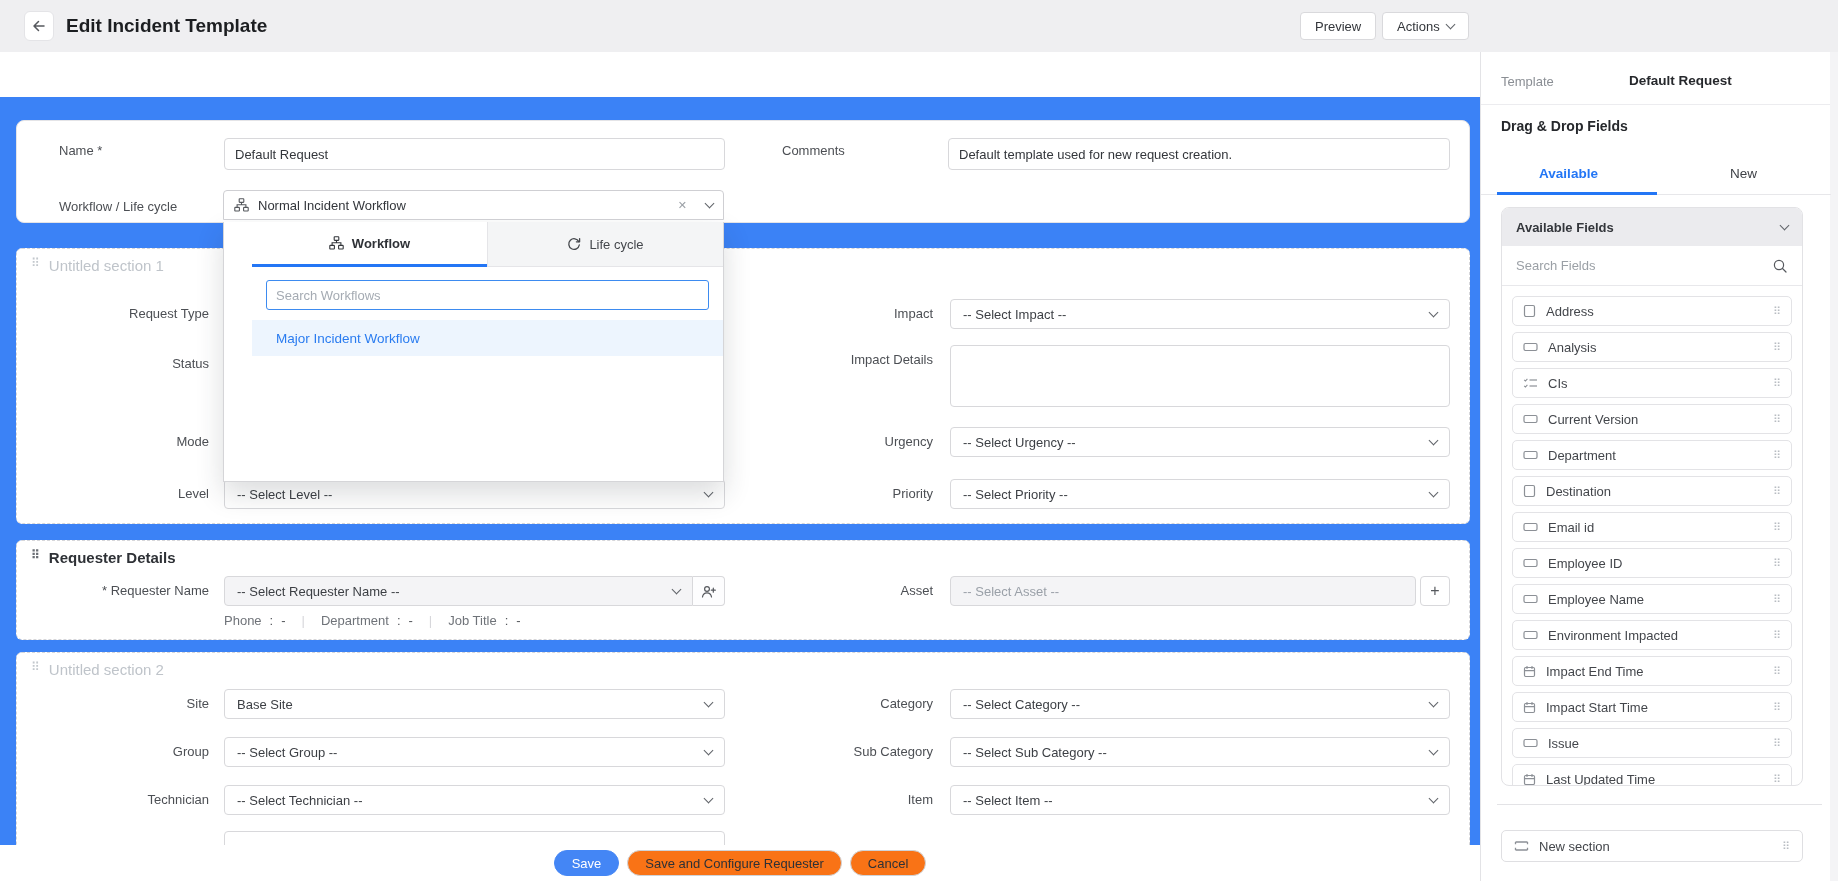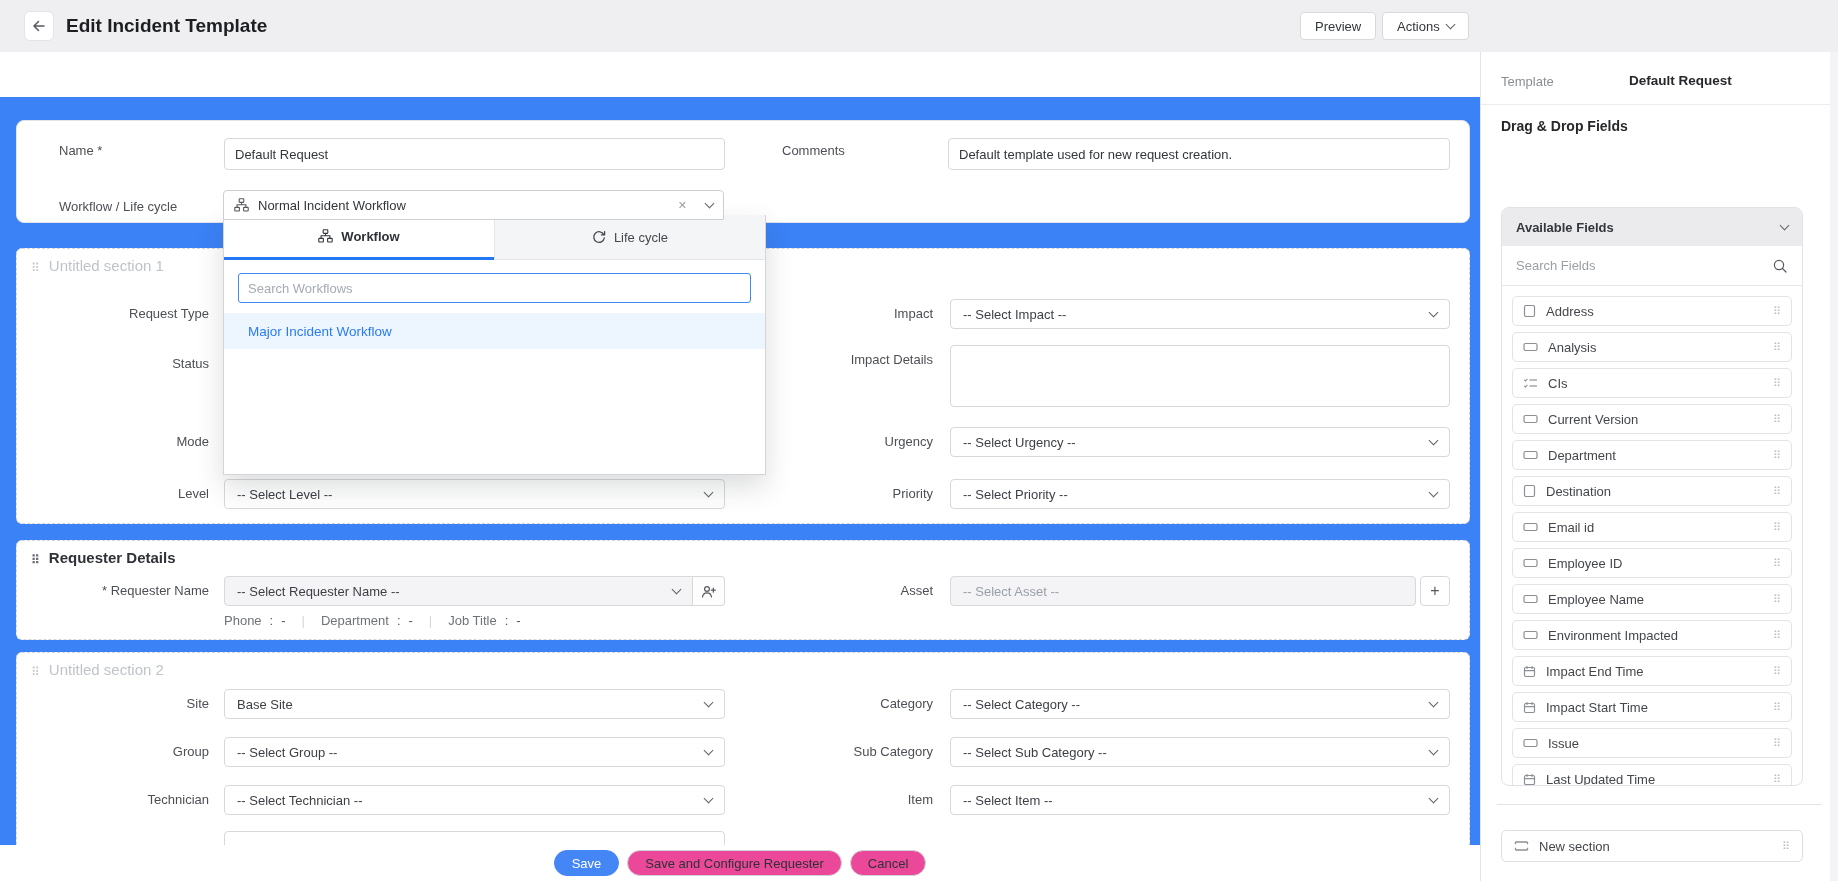--- a/index.html
+++ b/index.html
@@ -29,21 +29,21 @@
 
   .input { position:absolute; height:32px; border:1px solid #d8d8db; border-radius:4px; background:#fff; font-size:13px; color:#33363b; padding:0 10px; font-family:"Liberation Sans",sans-serif; outline:none; }
 
   .sel { position:absolute; height:30px; border:1px solid #d8d8db; border-radius:4px; background:#fff; display:flex; align-items:center; padding:0 12px; font-size:13px; color:#3c3f44; cursor:pointer; }
   .sel .chev { margin-left:auto; }
   .sel.gray { background:#f4f4f6; }
   .chev { display:inline-block; width:7px; height:7px; border-right:1.6px solid #5f6368; border-bottom:1.6px solid #5f6368; transform:rotate(45deg); flex:none; margin-top:-4px; }
   .placeholder { color:#9aa0a8; }
 
   .dashed-sec { position:absolute; left:16px; width:1454px; border:1px dashed #d6d6d9; border-radius:6px; background:#fff; }
-  .sec-title { position:absolute; left:14px; top:8px; display:flex; align-items:flex-end; gap:9px; font-size:15px; }
+  .sec-title { position:absolute; left:14px; top:8px; display:flex; align-items:flex-start; gap:9px; font-size:15px; }
   .sec-title.light { color:#bfc4ca; font-weight:500; }
   .sec-title.dark { color:#2e3136; font-weight:700; }
   .grip { font-size:12px; line-height:1; color:#c3c8cd; }
   .grip.dark { color:#6b6f75; }
   .grip::before { content:"⠿"; }
   .textarea-box { position:absolute; border:1px solid #d8d8db; border-radius:4px; background:#fff; }
 
   
   .group-row { position:absolute; display:flex; }
   .group-row .gsel { flex:1; height:30px; background:#f4f4f6; border:1px solid #d8d8db; border-radius:4px 0 0 4px; display:flex; align-items:center; padding:0 12px; font-size:13px; color:#3c3f44; cursor:pointer; }
@@ -52,35 +52,35 @@
   .meta-row .sep { color:#d6d6da; margin:0 8px; }
   .meta-row b { font-weight:400; color:#54575c; }
 
   .plus-btn { position:absolute; width:30px; height:30px; border:1px solid #d8d8db; border-radius:4px; background:#fff; display:flex; align-items:center; justify-content:center; font-size:16px; color:#55585d; cursor:pointer; }
   .plus-btn::before { content:"+"; }
 
   
   .wf-select { position:absolute; left:223px; top:93px; width:501px; height:30px; background:#fff; border:1px solid #cfcfd3; border-radius:4px 4px 0 0; display:flex; align-items:center; gap:9px; padding:0 10px; font-size:13px; color:#33363b; z-index:30; cursor:pointer; }
   .wf-select .x { margin-left:auto; color:#9ba0a6; font-size:11px; cursor:pointer; }
   .wf-select .x::before { content:"✕"; }
-  .wf-panel { position:absolute; left:223px; top:118px; width:543px; height:260px; background:#fff; border:1px solid #d5d5d8; border-top:none; box-shadow:0 12px 26px rgba(40,44,52,.16); z-index:29; }
+  .wf-panel { position:absolute; left:223px; top:125px; width:501px; height:260px; background:#fff; border:1px solid #d5d5d8; border-top:none; box-shadow:0 12px 26px rgba(40,44,52,.16); z-index:29;padding-left:28px; }
   .wf-tabs { display:flex; height:45px; }
   .wf-tab { flex:1; display:flex; align-items:center; justify-content:center; gap:8px; font-size:13px; cursor:pointer; }
   .wf-tab.active { background:#fff; color:#2e3136; font-weight:700; border-bottom:3px solid #2376f5; }
   .wf-tab.inactive { background:#f4f5f6; color:#44474c; border-left:1px solid #e5e5e8; border-bottom:1px solid #e5e5e8; }
   .wf-search { margin:13px 14px 10px 14px; height:30px; border:1px solid #3d8bf0; border-radius:3px; display:flex; align-items:center; padding:0 9px; }
   .wf-search input { border:none; outline:none; width:100%; font-size:13px; color:#33363b; font-family:"Liberation Sans",sans-serif; }
   .wf-search input::placeholder { color:#a5abb3; }
   .wf-option { height:36px; background:#edf5fe; color:#2a7cf0; font-size:13.5px; font-weight:500; display:flex; align-items:center; padding-left:24px; cursor:pointer; }
 
   
   .footer { position:absolute; left:0; bottom:0; width:1480px; height:36px; background:#fff; display:flex; align-items:center; justify-content:center; gap:8px; z-index:50; }
   .pill { height:26px; border-radius:14px; font-size:13px; display:flex; align-items:center; padding:0 17px; cursor:pointer; font-family:"Liberation Sans",sans-serif; }
   .pill.primary { background:#4486f5; color:#fff; border:1px solid #4486f5; }
-  .pill.secondary { background:#ec4899; color:#2e3136; border:1px solid #cfd3d8; }
+  .pill.secondary { background:#f97316; color:#2e3136; border:1px solid #cfd3d8; }
 
   
   .sidebar { position:absolute; left:1480px; top:52px; width:358px; height:829px; background:#fff; border-left:1px solid #e3e3e6; }
   .sb-gutter { position:absolute; right:0; top:0; bottom:0; width:8px; background:#f4f4f6; }
   .sb-template-label { position:absolute; left:20px; top:22px; font-size:13px; color:#8a8e94; }
   .sb-template-value { position:absolute; left:148px; top:21px; font-size:13.5px; font-weight:700; color:#26282c; }
   .sb-div1 { position:absolute; left:0; right:8px; top:52px; border-top:1px solid #ececef; }
   .sb-dragdrop { position:absolute; left:20px; top:66px; font-size:14px; font-weight:700; color:#26282c; }
   .sb-tabs { position:absolute; left:0; top:100px; width:350px; height:43px; border-bottom:1px solid #e7e7ea; display:flex; }
   .sb-tab { flex:1; display:flex; align-items:center; justify-content:center; font-size:13.5px; color:#3f4247; cursor:pointer; }
@@ -302,20 +302,25 @@
       <button class="pill secondary">Cancel</button>
     </div>
   </div>
 
   <div class="sidebar">
     <div class="sb-gutter"></div>
     <div class="sb-template-label">Template</div>
     <div class="sb-template-value">Default Request</div>
     <div class="sb-div1"></div>
     <div class="sb-dragdrop">Drag &amp; Drop Fields</div>
+    <div class="sb-tabs">
+      <div class="sb-tab active">Available</div>
+      <div class="sb-tab">New</div>
+      <div class="sb-tab-underline"></div>
+    </div>
 
     <div class="accordion">
       <div class="acc-head">
         <span>Available Fields</span>
         <span class="chev"></span>
       </div>
       <div class="acc-search">
         <input placeholder="Search Fields" style="">
         <span>
           <svg width="16" height="16" viewBox="0 0 16 16">

